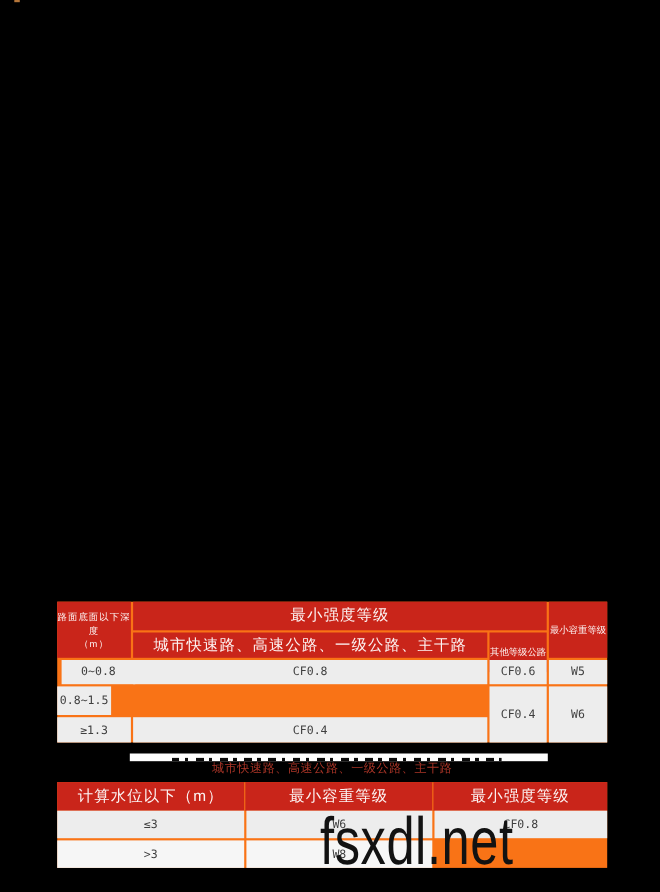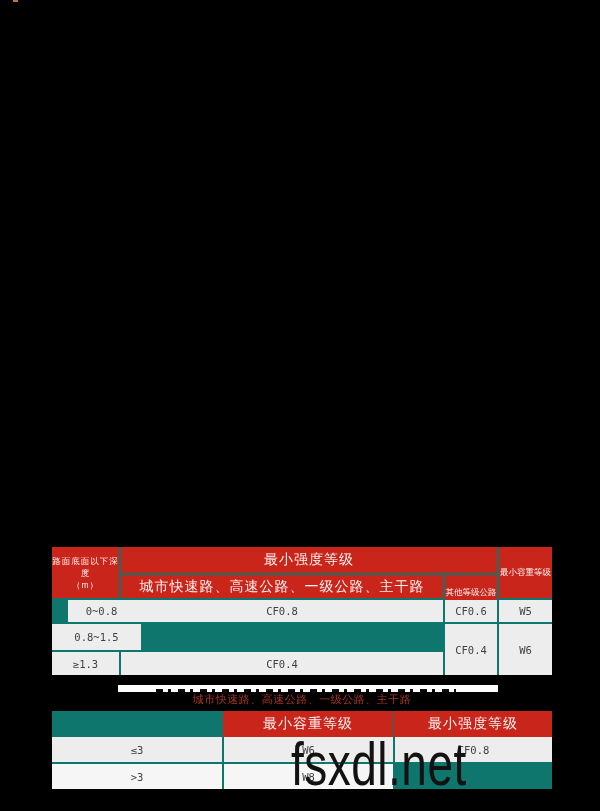--- a/index.html
+++ b/index.html
@@ -5,21 +5,21 @@
   html,body{margin:0;padding:0;background:#000;}
   .stage{position:relative;width:600px;height:811px;background:#000;overflow:hidden;
          font-family:"Liberation Sans",sans-serif;}
   .cell{position:absolute;display:flex;align-items:center;justify-content:center;
         text-align:center;box-sizing:border-box;}
   .hdr{background:#c9251a;color:rgba(255,255,255,.95);font-size:14px;letter-spacing:1px;}
   .hdr-sm{font-size:8.5px;letter-spacing:0;}
   .data{background:#ededed;color:#3f3f3f;font-size:10.5px;
         font-family:"DejaVu Sans Mono","Liberation Mono",monospace;}
   .data-b{background:#f6f6f6;}
-  .tblwrap{position:absolute;background:#0f766e;text-decoration:underline;}
+  .tblwrap{position:absolute;background:#f97316;text-decoration:underline;}
   .artifact{position:absolute;left:13px;top:0;width:5px;height:2px;background:#b5763a;}
   .caption-strip{position:absolute;left:118px;top:685px;width:380px;height:7px;background:#fdfdfd;}
   .caption-strip .dashes{position:absolute;left:38px;right:42px;bottom:0;height:3px;
     background:repeating-linear-gradient(90deg,#0a0a0a 0 7px,transparent 7px 12px,
                #0a0a0a 12px 15px,transparent 15px 22px);}
   .caption-text{position:absolute;left:52px;top:693px;width:500px;height:13px;
     color:#ab3527;font-size:11px;letter-spacing:.5px;text-align:center;line-height:13px;}
   .watermark{position:absolute;left:291px;top:734px;color:#121212;font-size:46px;
     line-height:1;font-weight:400;letter-spacing:.5px;transform:scaleY(1.32);
     transform-origin:top left;z-index:10;}
@@ -36,42 +36,43 @@
 
     <div class="cell hdr twoline" style="left:0;top:0;width:67px;height:51px;font-size:8.5px;">
       <span>路面底面以下深度</span>
       <span>（m）</span>
     </div>
     <div class="cell hdr" style="left:69px;top:0;width:376px;height:26px;">最小强度等级</div>
     <div class="cell hdr" style="left:69px;top:28px;width:322px;height:23px;">城市快速路、高速公路、一级公路、主干路</div>
     <div class="cell hdr hdr-sm" style="left:393px;top:28px;width:52px;height:36px;">其他等级公路</div>
     <div class="cell hdr hdr-sm" style="left:447px;top:0;width:53px;height:51px;">最小容重等级</div>
 
-    <div class="cell data" style="left:16px;top:53px;width:67px;height:22px;">0~0.8</div>
+    <div class="cell data" style="left:4px;top:53px;width:67px;height:22px;">0~0.8</div>
     <div class="cell data" style="left:69px;top:53px;width:322px;height:22px;">CF0.8</div>
     <div class="cell data" style="left:393px;top:53px;width:52px;height:22px;">CF0.6</div>
     <div class="cell data" style="left:447px;top:53px;width:53px;height:22px;">W5</div>
 
-    <div class="cell data" style="left:0;top:77px;width:89px;height:26px;">0.8~1.5</div>
+    <div class="cell data" style="left:0;top:77px;width:49px;height:26px;">0.8~1.5</div>
 
     <div class="cell data" style="left:0;top:105px;width:67px;height:23px;">≥1.3</div>
     <div class="cell data" style="left:69px;top:105px;width:322px;height:23px;">CF0.4</div>
 
     <div class="cell data" style="left:393px;top:77px;width:52px;height:51px;">CF0.4</div>
     <div class="cell data" style="left:447px;top:77px;width:53px;height:51px;">W6</div>
   </div>
 
   <div class="caption-strip">
     <div class="dashes"></div>
   </div>
 
   <div class="caption-text">城市快速路、高速公路、一级公路、主干路</div>
 
   <div class="tblwrap" style="left:52px;top:711px;width:500px;height:78px;">
 
+    <div class="cell hdr" style="left:0;top:0;width:170px;height:26px;">计算水位以下（m）</div>
     <div class="cell hdr" style="left:171px;top:0;width:170px;height:26px;">最小容重等级</div>
     <div class="cell hdr" style="left:342px;top:0;width:158px;height:26px;">最小强度等级</div>
 
     <div class="cell data" style="left:0;top:26px;width:170px;height:25px;">≤3</div>
     <div class="cell data" style="left:172px;top:26px;width:169px;height:25px;">W6</div>
     <div class="cell data" style="left:343px;top:26px;width:157px;height:25px;">CF0.8</div>
 
     <div class="cell data data-b" style="left:0;top:53px;width:170px;height:25px;">&gt;3</div>
     <div class="cell data data-b" style="left:172px;top:53px;width:169px;height:25px;">W8</div>
   </div>

